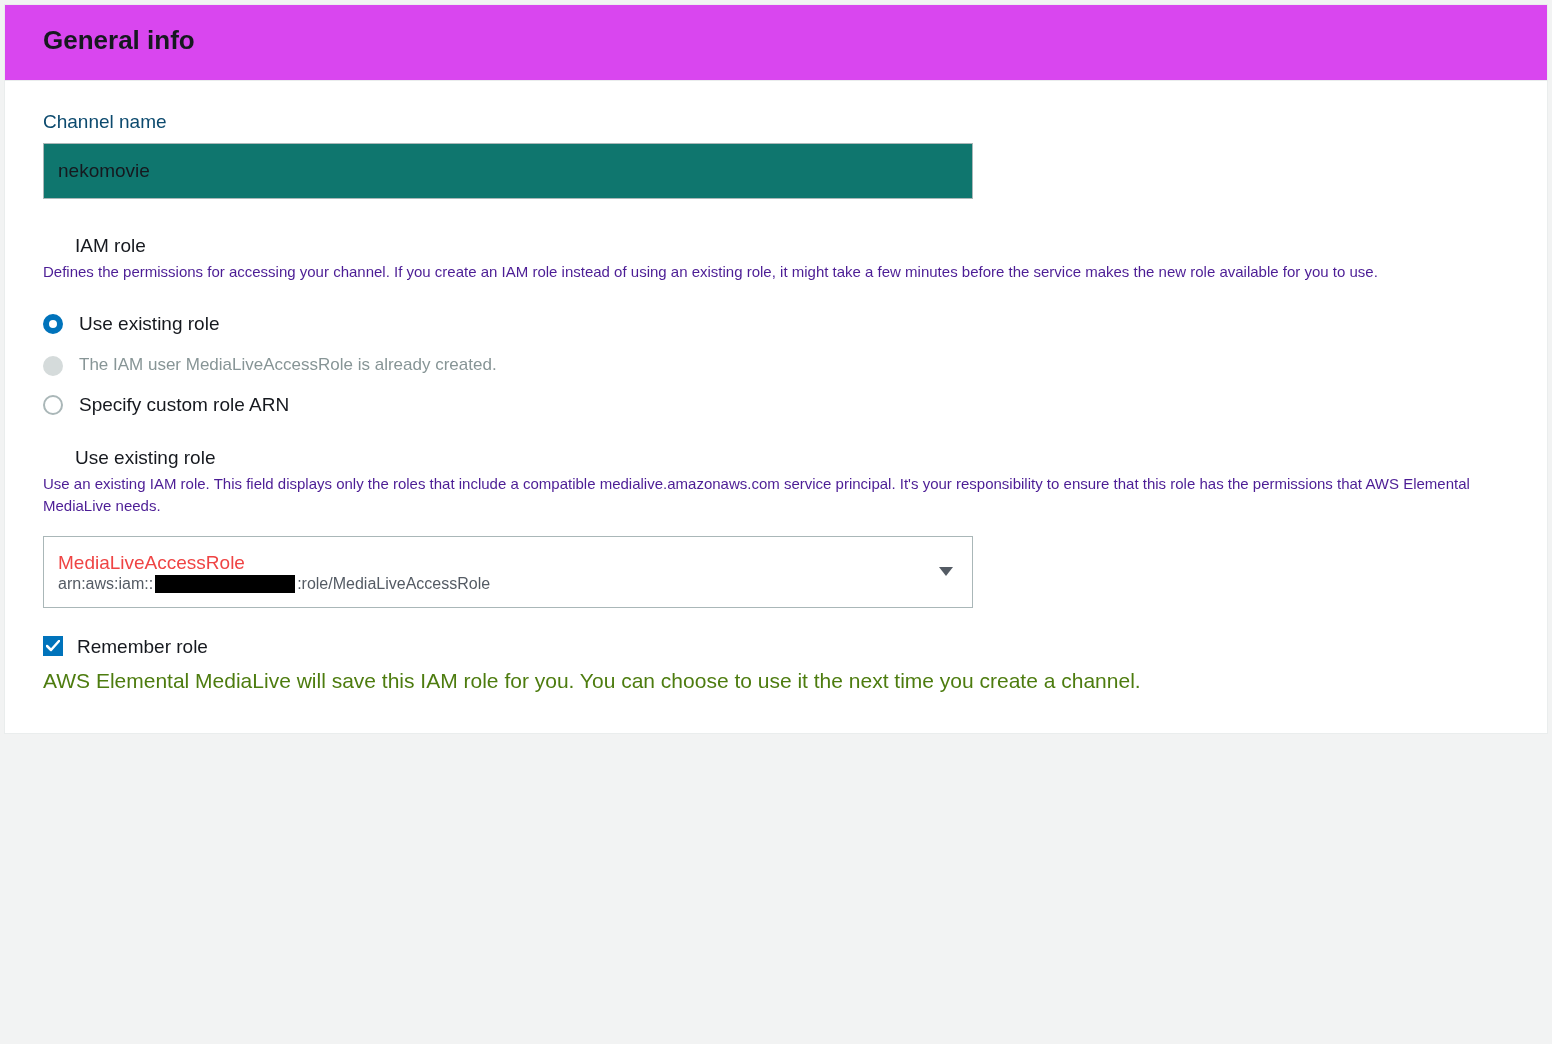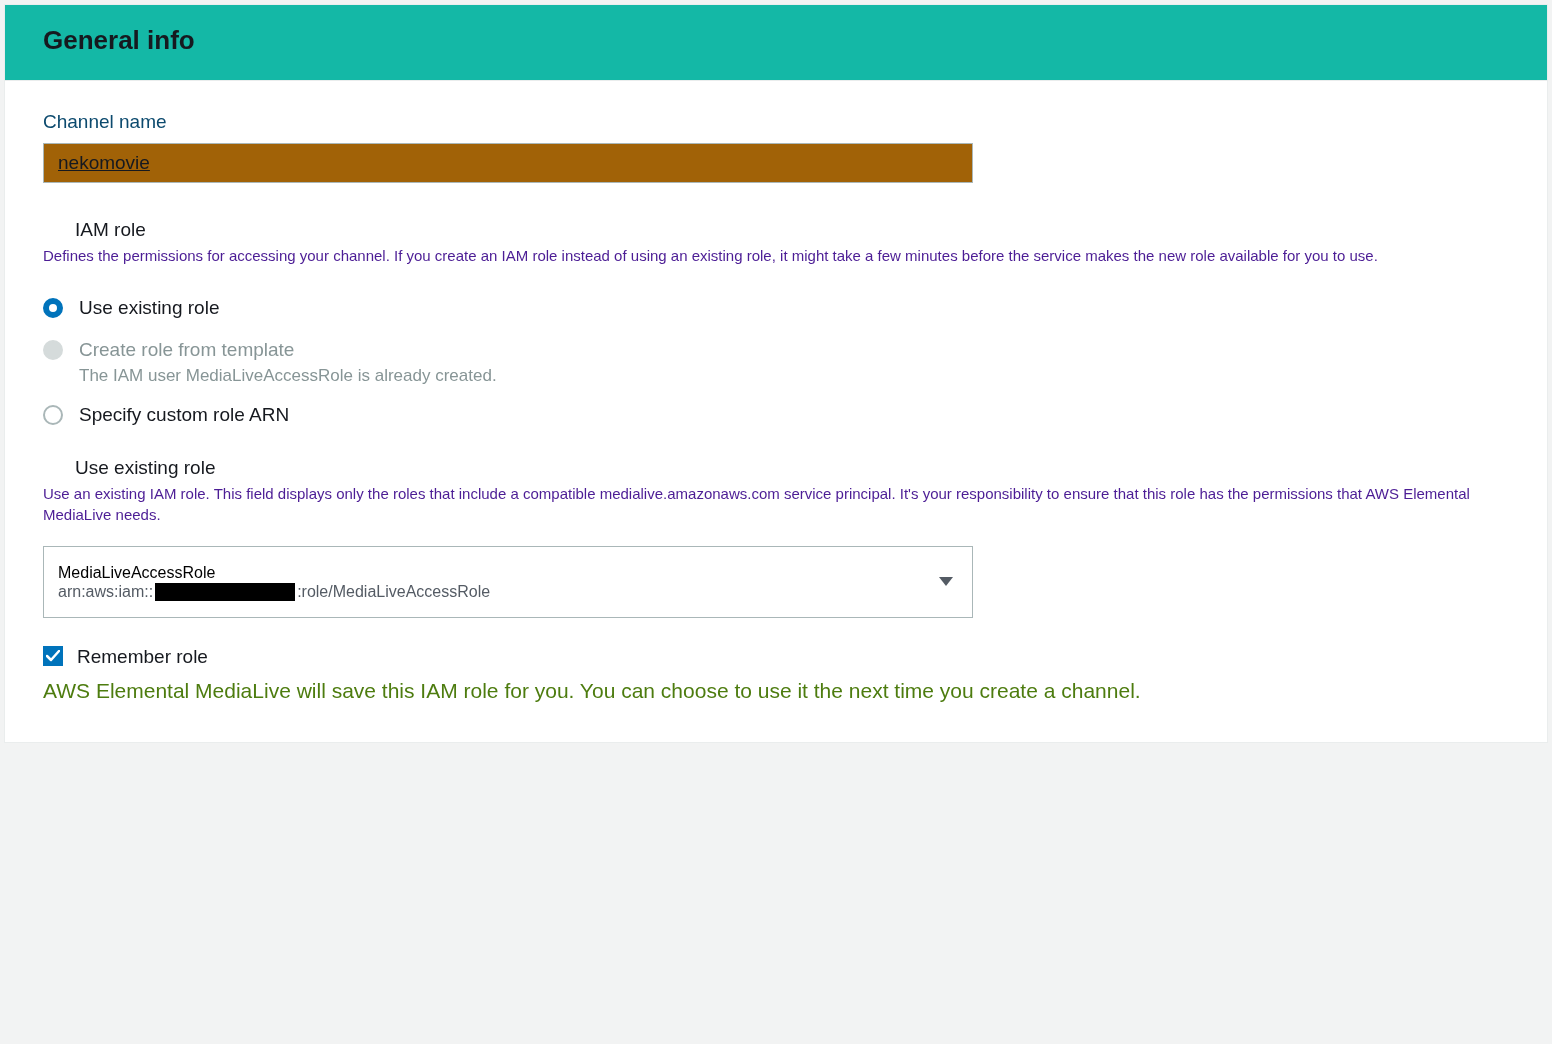--- a/index.html
+++ b/index.html
@@ -10,21 +10,21 @@
     body {
       font-family: "Amazon Ember", "Helvetica Neue", Helvetica, Arial, sans-serif;
       background: #f2f3f3;
       padding: 4px;
     }
     .panel {
       background: #ffffff;
       border: 1px solid #eaeded;
     }
     .panel-header {
-      background: #14b8a6;
+      background: #d946ef;
       border-bottom: 1px solid #eaeded;
       padding: 20px 38px 24px;
     }
     .panel-title {
       font-size: 26px;
       font-weight: 700;
       color: #16191f;
     }
     .panel-body {
       padding: 30px 38px 36px;
@@ -34,27 +34,26 @@
     }
     .field-label {
       font-size: 19px;
       font-weight: 400;
       color: #0c4a6e;
       margin-bottom: 10px;
     }
     .text-input {
       width: 930px;
       max-width: 100%;
-      height: 40px;
+      height: 56px;
       padding: 8px 14px;
       font-size: 19px;
       color: #16191f;
       border: 1px solid #aab7b8;
-      background: #a16207;
-      text-decoration: underline;
+      background: #0f766e;
     }
     .section-label {
       font-size: 19px;
       font-weight: 400;
       color: #16191f;
       margin-bottom: 4px;
       margin-left: 32px;
     }
     .section-description {
       font-size: 15px;
@@ -118,22 +117,22 @@
       border: 1px solid #aab7b8;
       background: #ffffff;
       padding: 10px 48px 10px 14px;
       cursor: pointer;
       display: flex;
       flex-direction: column;
       justify-content: center;
       min-height: 72px;
     }
     .select-primary {
-      font-size: 16px;
-      color: #000000;
+      font-size: 19px;
+      color: #ef4444;
     }
     .select-secondary {
       font-size: 16px;
       color: #545b64;
       display: flex;
       align-items: center;
       margin-top: 1px;
     }
     .redacted {
       display: inline-block;
@@ -195,21 +194,20 @@
         <div class="radio-item">
           <div class="radio-circle selected"></div>
           <div class="radio-content">
             <div class="radio-label">Use existing role</div>
           </div>
         </div>
 
         <div class="radio-item">
           <div class="radio-circle disabled"></div>
           <div class="radio-content">
-            <div class="radio-label disabled">Create role from template</div>
             <div class="radio-sub">The IAM user MediaLiveAccessRole is already created.</div>
           </div>
         </div>
 
         <div class="radio-item">
           <div class="radio-circle"></div>
           <div class="radio-content">
             <div class="radio-label">Specify custom role ARN</div>
           </div>
         </div>

